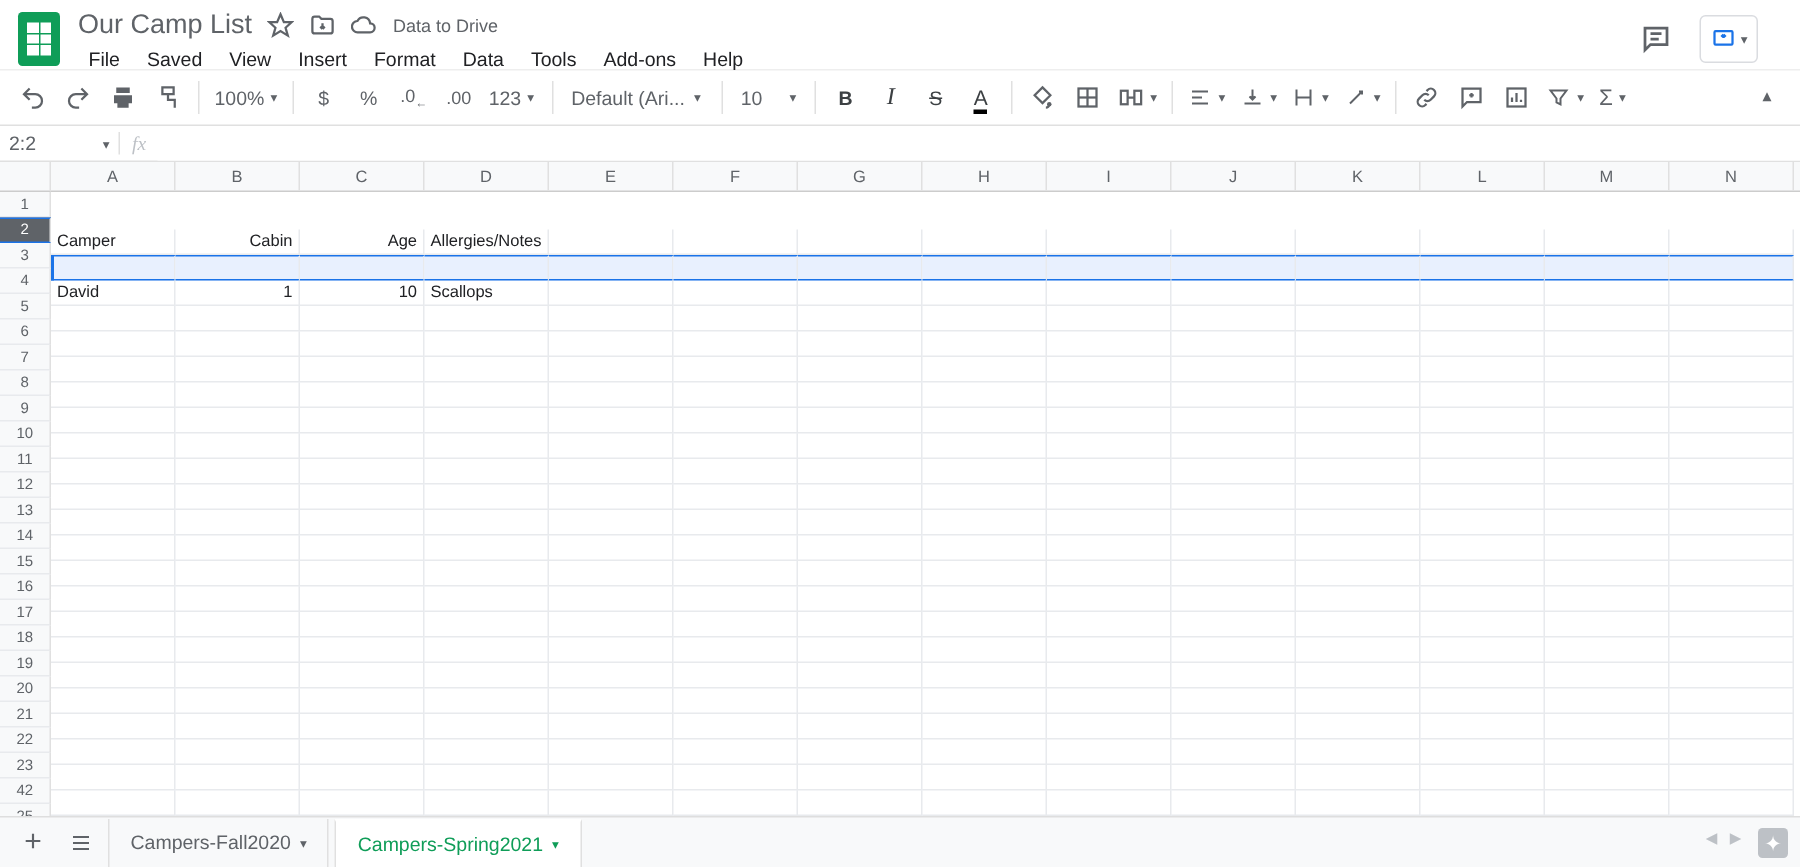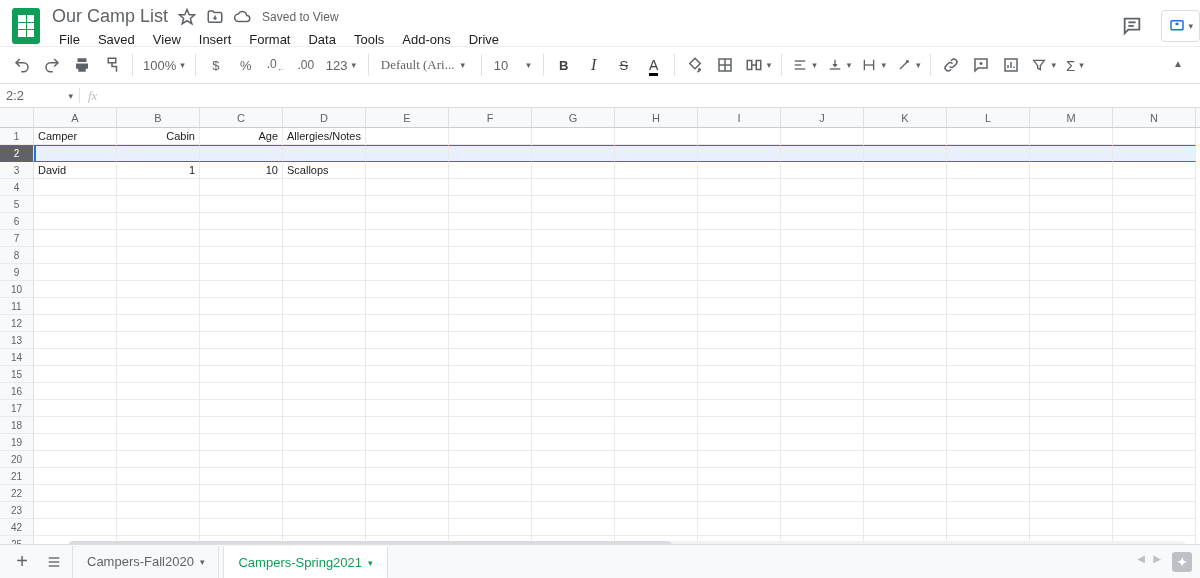--- a/index.html
+++ b/index.html
@@ -9,21 +9,21 @@
     font-size: 13px;
     color: #202124;
     background: #fff;
     overflow: hidden;
     width: 1200px;
     height: 578px;
   }
   .topbar {
     display: flex;
     align-items: flex-start;
-    padding: 6px 0 0 12px;
+    padding: 6px 28px 0 12px;
     height: 46px;
   }
   .logo {
     width: 28px; height: 36px;
     background: #0f9d58;
     border-radius: 3px;
     display:flex;align-items:center;justify-content:center;
     margin-right: 12px;
     margin-top:2px;
   }
@@ -45,21 +45,21 @@
   .icon-btn{display:inline-flex;align-items:center;justify-content:center;width:30px;height:30px;border-radius:4px;cursor:pointer;color:#5f6368;}
   .present-btn{display:flex;align-items:center;gap:2px;border:1px solid #dadce0;border-radius:4px;height:32px;padding:0 6px;cursor:pointer;color:#1a73e8;}
   .share-btn{background:#0f7b3e;color:#fff;border-radius:4px;height:34px;padding:0 14px;display:flex;align-items:center;gap:6px;font-weight:600;cursor:pointer;}
   .toolbar{
     display:flex;align-items:center;height:38px;border-top:1px solid #eee;border-bottom:1px solid #e0e0e0;
     padding:0 8px;gap:2px;color:#5f6368;
   }
   .tb-btn{width:28px;height:28px;display:flex;align-items:center;justify-content:center;border-radius:2px;cursor:pointer;}
   .tb-sep{width:1px;height:22px;background:#e0e0e0;margin:0 4px;}
   .tb-zoom{display:flex;align-items:center;gap:4px;padding:0 4px;cursor:pointer;}
-  .tb-font{display:flex;align-items:center;gap:6px;min-width:100px;padding:0 6px;cursor:pointer;font-family:Liberation Serif, serif;}
+  .tb-font{display:flex;align-items:center;gap:6px;min-width:100px;padding:0 6px;cursor:pointer;}
   .tb-size{display:flex;align-items:center;gap:6px;min-width:46px;padding:0 6px;cursor:pointer;}
   .dd{font-size:9px;color:#5f6368;}
   .toolbar .bold{font-weight:700;color:#3c4043;}
   .toolbar .italic{font-style:italic;font-family:'Times New Roman',serif;font-size:16px;color:#3c4043;}
   .toolbar .strike{text-decoration:line-through;color:#3c4043;}
   .toolbar .tcolor{position:relative;font-size:14px;color:#3c4043;}
   .toolbar .tcolor::after{content:'';position:absolute;left:0;right:0;bottom:-3px;height:3px;background:#000;}
   .toolbar-spacer{flex:1;}
   .chev-up{transform:rotate(180deg);}
   .namebox-row{display:flex;align-items:center;height:24px;border-bottom:1px solid #e0e0e0;}
@@ -117,32 +117,32 @@
         <svg width="18" height="18" viewBox="0 0 24 24" fill="none" stroke="#5f6368" stroke-width="2">
             <path d="M3 6a2 2 0 0 1 2-2h4l2 2h8a2 2 0 0 1 2 2v9a2 2 0 0 1-2 2H5a2 2 0 0 1-2-2V6z"></path>
             <path d="M12 10v5m0 0l-2-2m2 2l2-2"></path>
           </svg>
       </span>
       <span class="title-icon">
         <svg width="18" height="18" viewBox="0 0 24 24" fill="none" stroke="#5f6368" stroke-width="2">
             <path d="M17 18a4 4 0 0 0 0-8 6 6 0 0 0-11.3-2A5 5 0 0 0 6 18h11z"></path>
           </svg>
       </span>
-      <span class="saved-label">Saved to View</span>
+      <span class="saved-label">Data to Drive</span>
     </div>
     <div class="menu-row">
       <span class="menu-item">File</span>
       <span class="menu-item">Saved</span>
       <span class="menu-item">View</span>
       <span class="menu-item">Insert</span>
       <span class="menu-item">Format</span>
       <span class="menu-item">Data</span>
       <span class="menu-item">Tools</span>
       <span class="menu-item">Add-ons</span>
-      <span class="menu-item">Drive</span>
+      <span class="menu-item">Help</span>
     </div>
   </div>
   <div class="topbar-right">
     <span class="icon-btn">
       <svg width="22" height="22" viewBox="0 0 24 24" fill="none" stroke="#5f6368" stroke-width="2">
           <path d="M4 4h16v12H8l-4 4V4z"></path>
           <line x1="8" y1="8" x2="16" y2="8"></line>
           <line x1="8" y1="12" x2="14" y2="12"></line>
         </svg>
     </span>
@@ -364,21 +364,21 @@
       <div class="rowhead">17</div>
       <div class="rowhead">18</div>
       <div class="rowhead">19</div>
       <div class="rowhead">20</div>
       <div class="rowhead">21</div>
       <div class="rowhead">22</div>
       <div class="rowhead">23</div>
       <div class="rowhead">42</div>
       <div class="rowhead">25</div>
     </div>
-  <div class="cells" id="cells" style="position:relative;">
+  <div class="cells" id="cells" style="position:relative;margin-top:25px;">
      <div class="row">
         <div class="cell first" style="width: 83px;">Camper</div>
         <div class="cell right" style="width: 83px;">Cabin</div>
         <div class="cell right" style="width: 83px;">Age</div>
         <div class="cell" style="width: 83px;">Allergies/Notes</div>
         <div class="cell" style="width: 83px;"></div>
         <div class="cell" style="width: 83px;"></div>
         <div class="cell" style="width: 83px;"></div>
         <div class="cell" style="width: 83px;"></div>
         <div class="cell" style="width: 83px;"></div>

